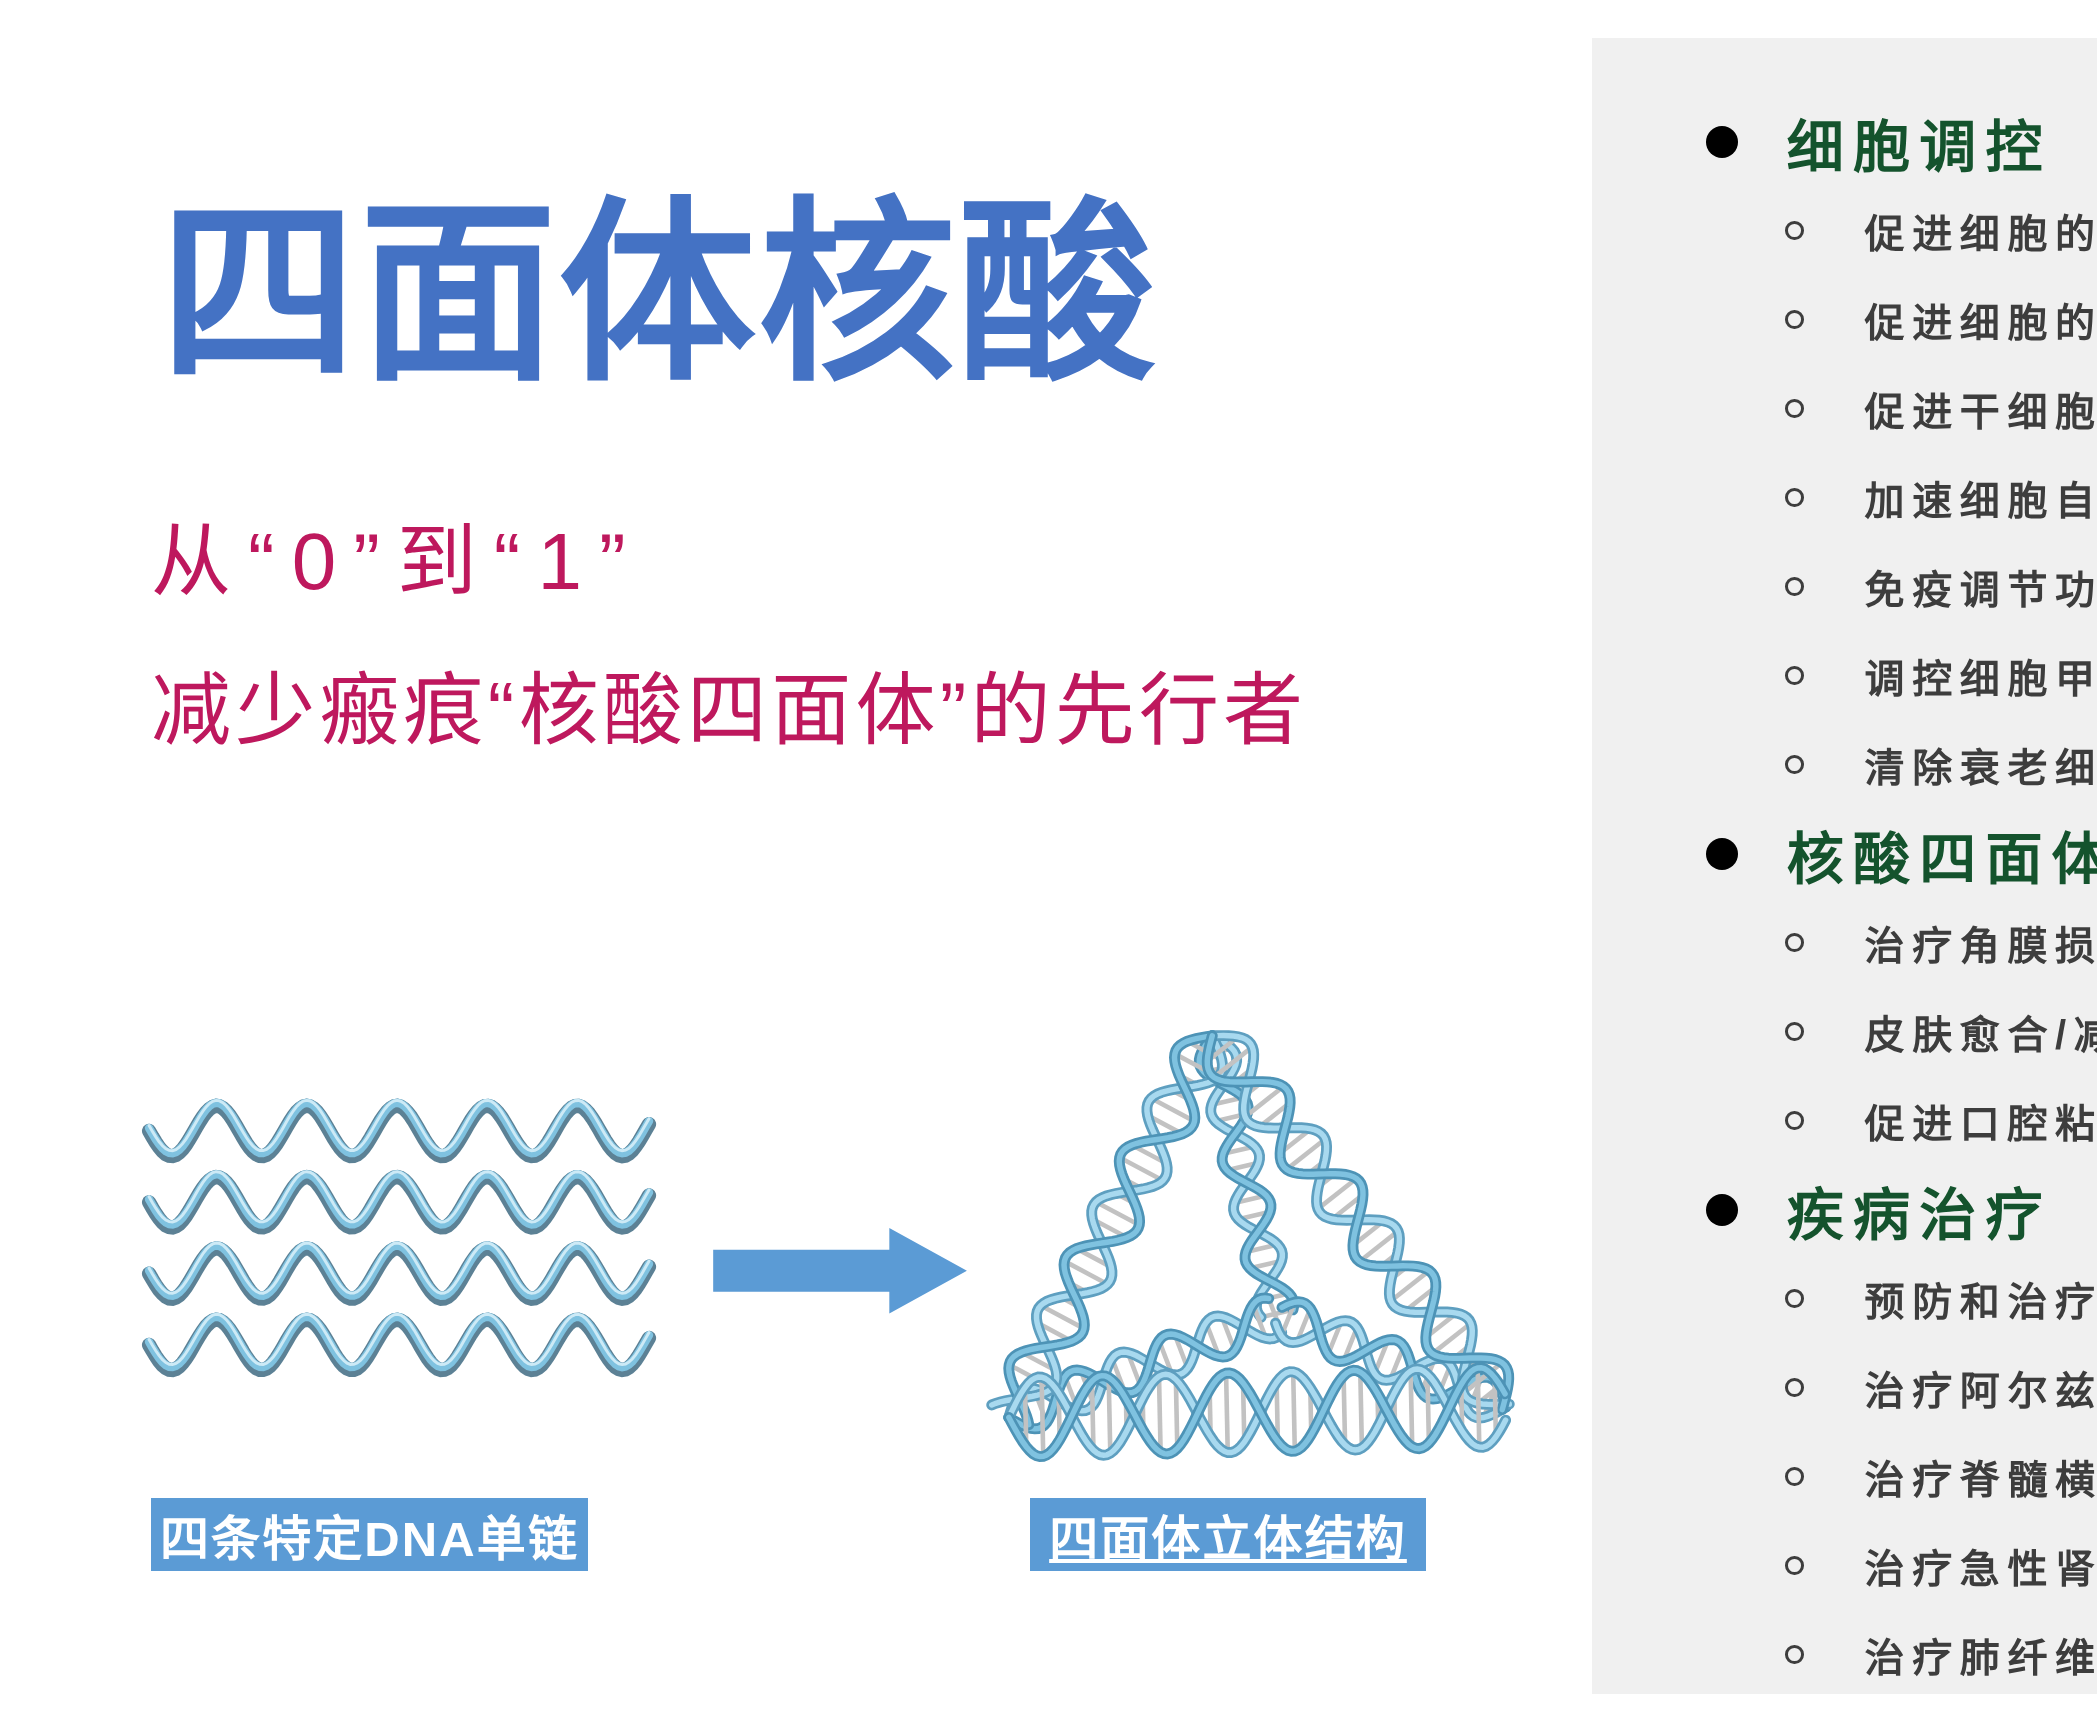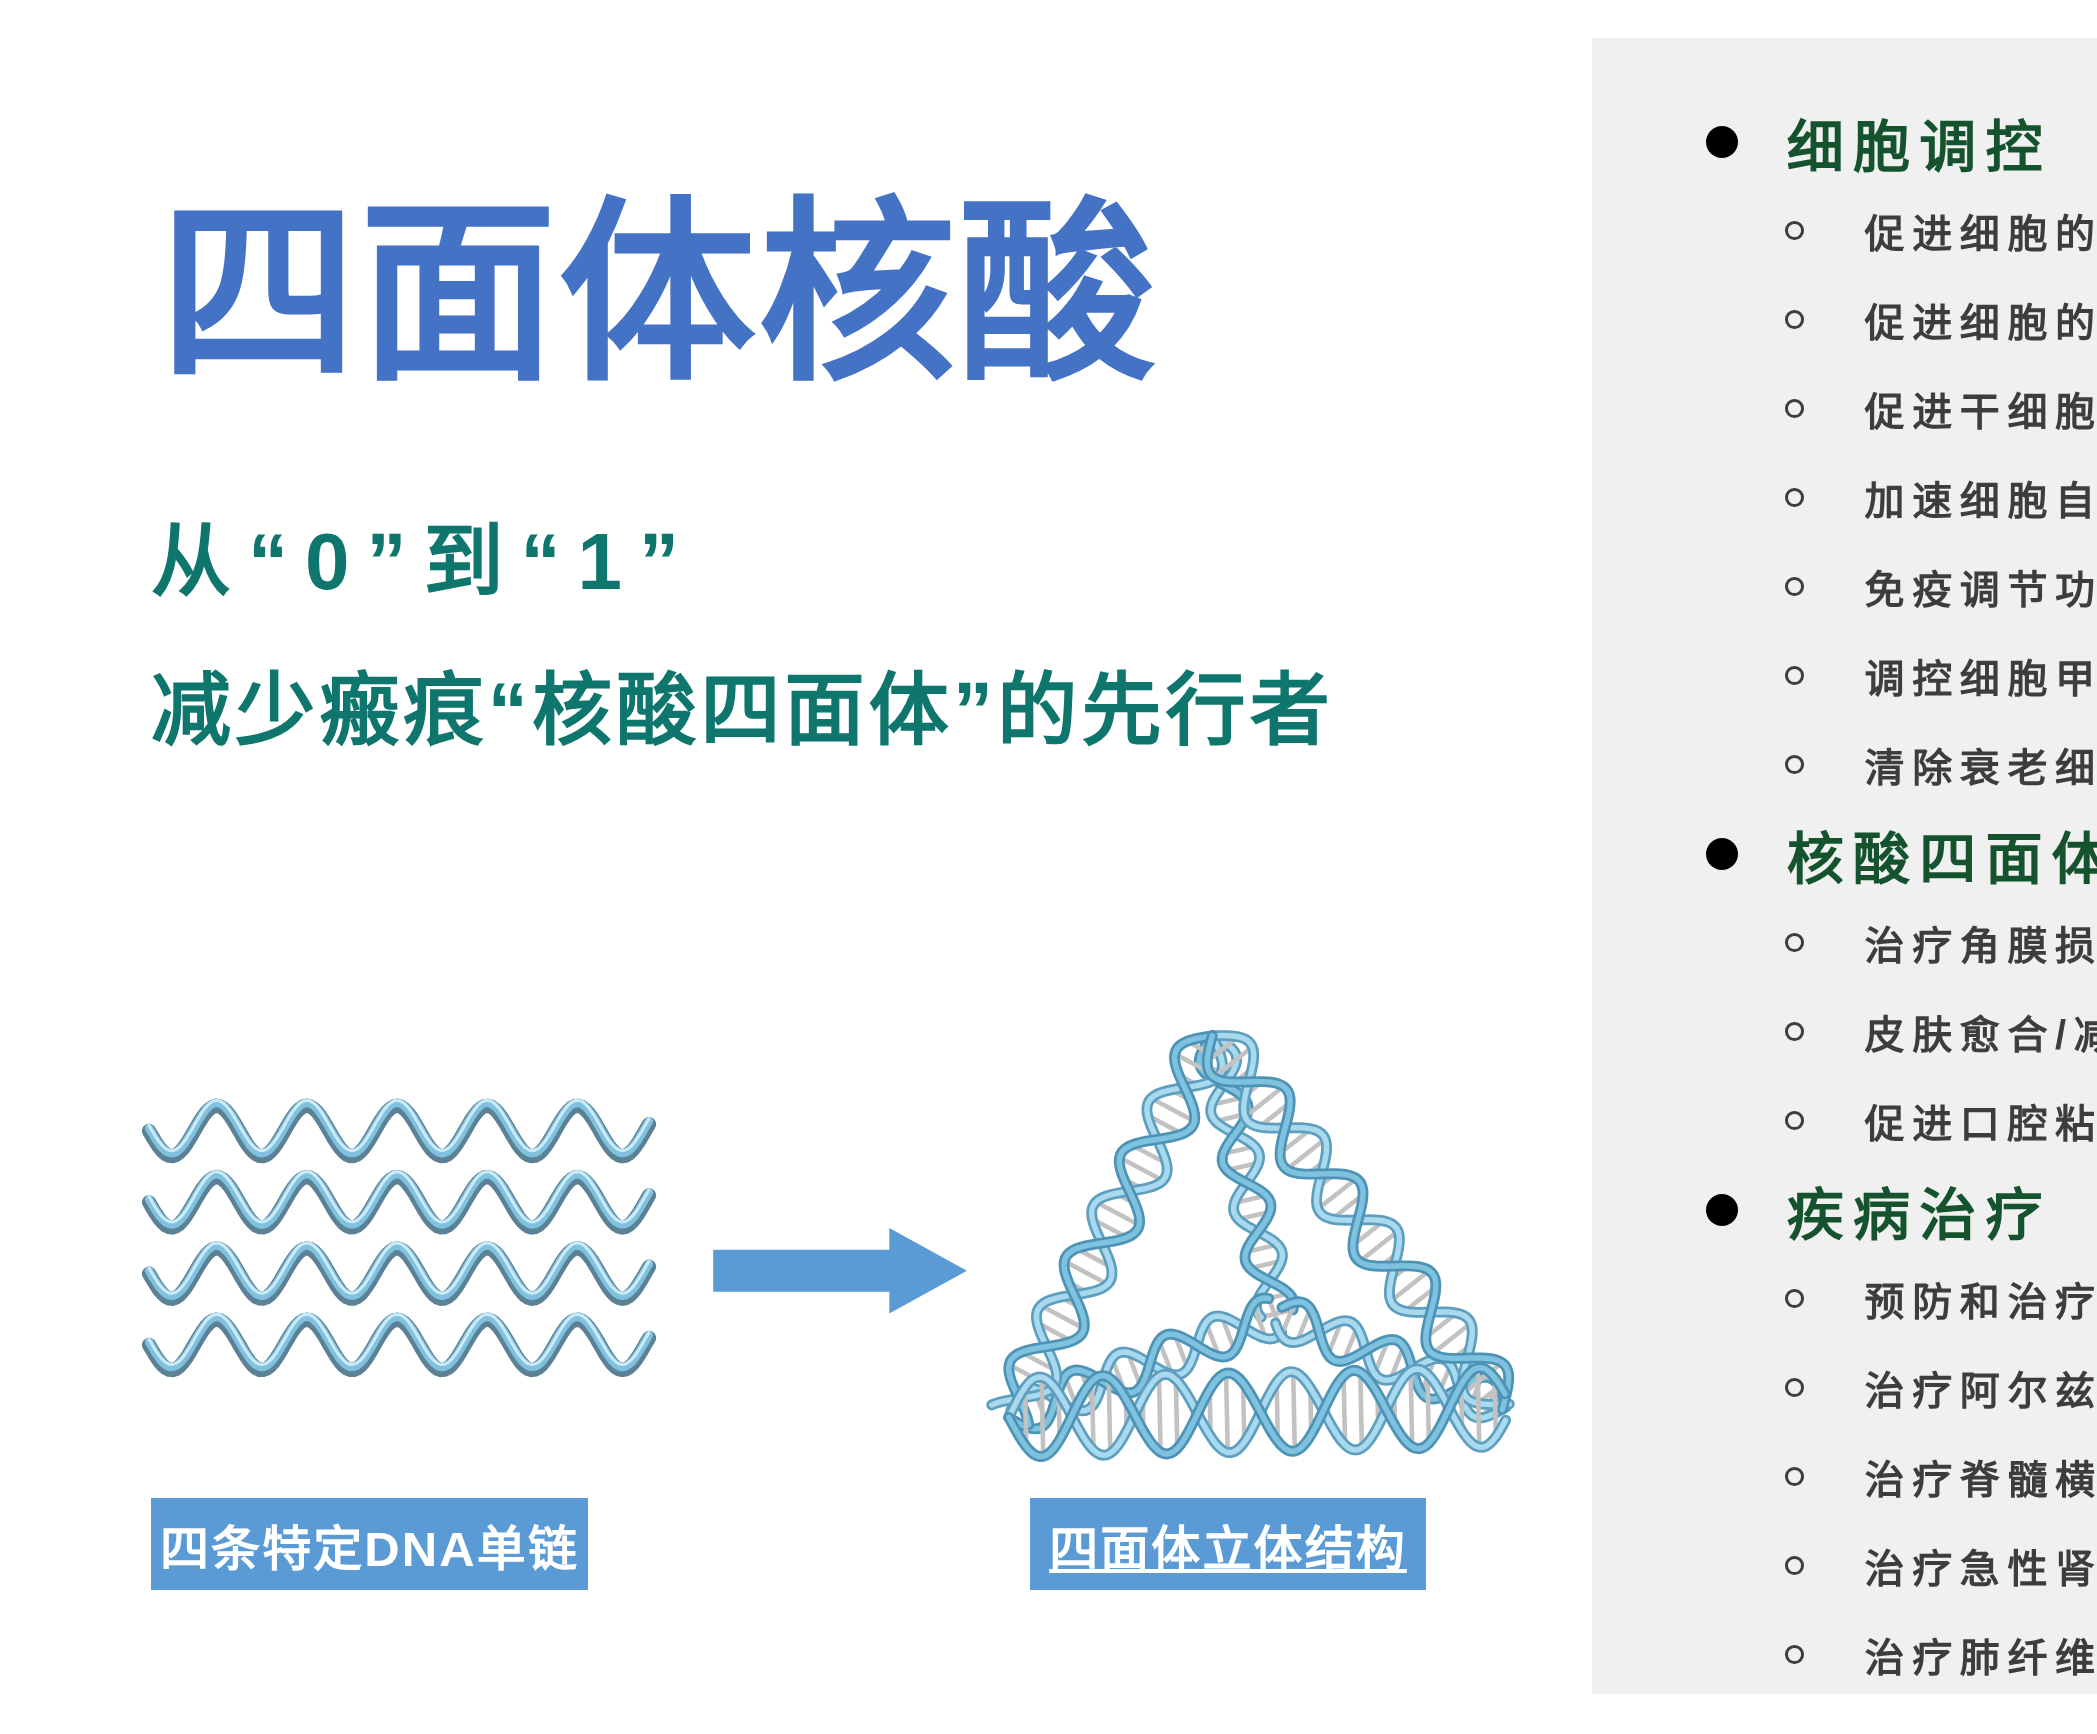--- a/index.html
+++ b/index.html
@@ -3,28 +3,28 @@
 <meta charset="utf-8">
 <style>
   html,body{margin:0;padding:0;background:#ffffff;}
   body{width:3222px;height:1735px;position:relative;overflow:hidden;
        font-family:"Liberation Sans","DejaVu Sans",sans-serif;}
   #slide{position:absolute;left:0;top:0;width:3222px;height:1735px;background:#ffffff;}
 
   
   .main-title{position:absolute;left:147px;top:191px;font-size:197px;line-height:1.05;
               font-weight:900;color:#4472C4;letter-spacing:2.5px;white-space:nowrap;margin-left:13px;}
-  .subtitle{position:absolute;left:151px;font-weight:700;color:#0f766e;
+  .subtitle{position:absolute;left:151px;font-weight:400;color:#be185d;
             font-size:80px;line-height:1;white-space:nowrap;}
   .subtitle.line1{top:522px;letter-spacing:17px;}
   .subtitle.line2{top:671px;letter-spacing:4.2px;}
 
   #diagram-svg{position:absolute;left:126px;top:998px;width:1426px;height:495px;overflow:visible;}
 
-  .diagram-label{position:absolute;top:1498px;height:92px;background:#5B9BD5;
+  .diagram-label{position:absolute;top:1498px;height:73px;background:#5B9BD5;
                  display:flex;align-items:center;justify-content:center;
                  color:#ffffff;font-size:49px;font-weight:900;letter-spacing:2.1px;white-space:nowrap;}
   .diagram-label.left{left:151px;width:437px;}
   .diagram-label.right{left:1030px;width:396px;text-decoration:underline;}
 
   
   .panel{position:absolute;left:1592px;top:38px;width:1580px;height:1656px;background:#F0F0F0;}
 
   .feature-list{position:absolute;left:113px;top:59px;}
   .row{display:flex;align-items:center;height:89px;white-space:nowrap;}

